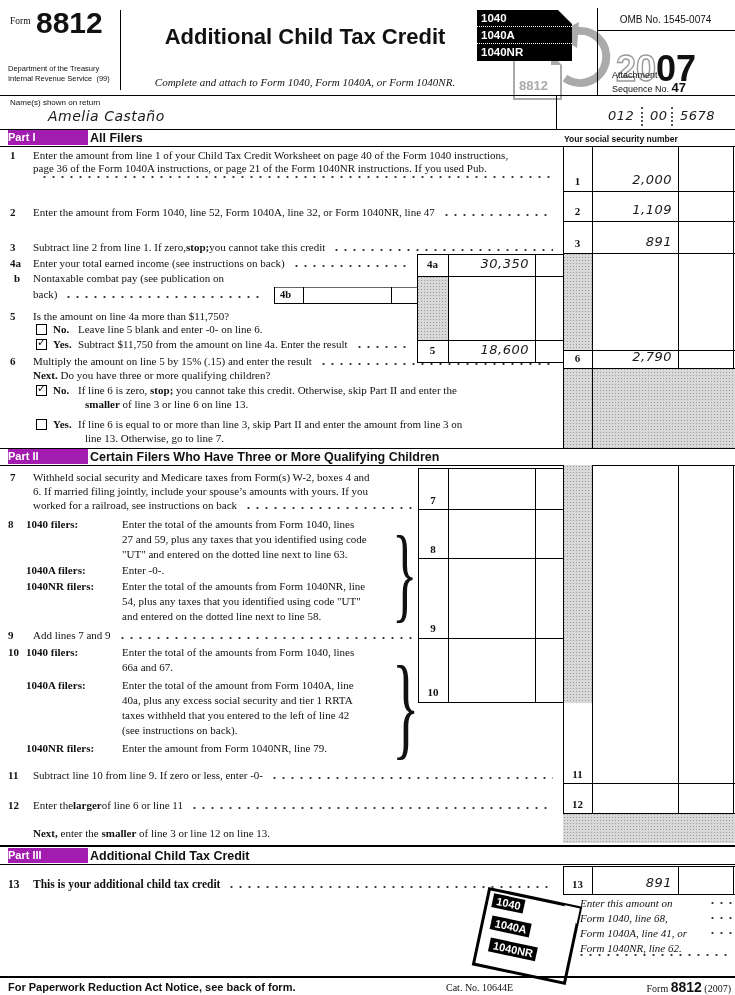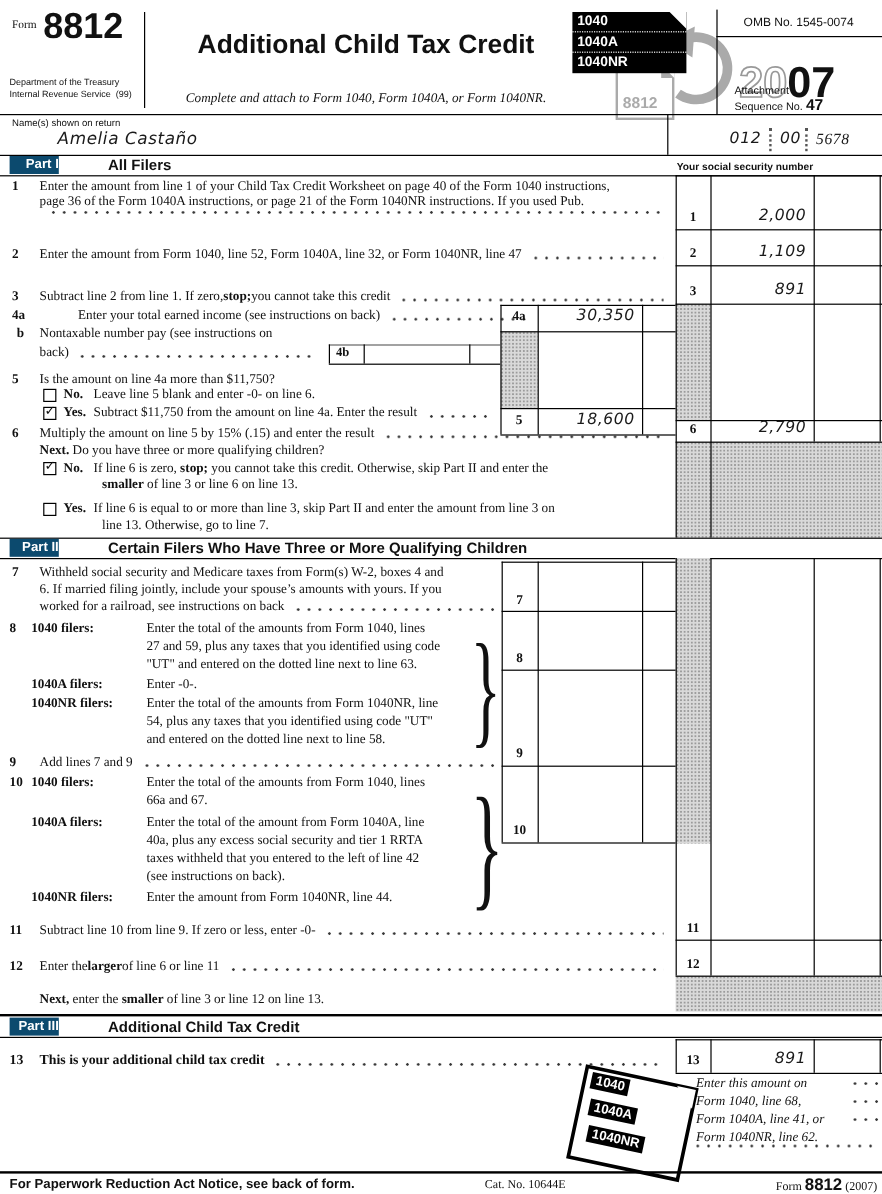--- a/index.html
+++ b/index.html
@@ -21,23 +21,23 @@
           background-image:radial-gradient(circle,#333 1px,transparent 1.2px);
           background-size:9px 4px;background-repeat:repeat-x;background-position:0 100%;}
   .sleader{position:absolute;height:4px;
           background-image:radial-gradient(circle,#333 1px,transparent 1.2px);
           background-size:9px 4px;background-repeat:repeat-x;background-position:0 100%;}
   .cb{position:absolute;width:9px;height:9px;border:1px solid #000;background:#fff;}
   .cb .mark{position:absolute;left:0px;top:-4px;font-size:11px;font-family:"DejaVu Sans",sans-serif;}
   .numcell{position:absolute;font-weight:bold;font-size:11px;text-align:center;}
   .val{position:absolute;text-align:right;}
   .bar{position:absolute;left:0;width:735px;height:16px;border-bottom:1px solid #000;}
-  .tag{position:absolute;left:8px;top:0;width:41px;height:15px;background:#0c4a6e;color:#fff;
+  .tag{position:absolute;left:8px;top:0;width:80px;height:15px;background:#a21caf;color:#fff;
        font-family:"Liberation Sans",sans-serif;font-weight:bold;font-size:11px;
-       text-align:right;line-height:15px;}
+       text-align:left;line-height:15px;}
   .bartitle{position:absolute;left:90px;top:1px;font-family:"Liberation Sans",sans-serif;
        font-weight:bold;font-size:12.5px;}
   .brace{position:absolute;font-family:"Liberation Serif",serif;color:#111;transform-origin:top left;}
   .outline20{color:#fff;-webkit-text-stroke:1.4px #999;}
   .badge{position:absolute;background:#000;}
   .badge .row{color:#fff;font-family:"Liberation Sans",sans-serif;font-weight:bold;
        font-size:11.5px;padding:1px 0 1px 4px;border-bottom:1px dotted #fff;line-height:14px;}
   .badge .row:last-child{border-bottom:none;}
   .fold{position:absolute;width:0;height:0;}
   .notetext{font-style:italic;font-size:11px;}
@@ -80,21 +80,21 @@
 
   <div class="hline" style="left:0;top:95px;width:735px;"></div>
   <div class="abs sans" style="left:10px;top:98px;font-size:8px;">Name(s) shown on return</div>
   <div class="abs hand" style="left:48px;top:108px;font-size:14px;">Amelia Castaño</div>
   <div class="vline" style="left:556px;top:95px;height:34px;"></div>
   <div class="abs sans b" style="left:564px;top:98px;font-size:8.5px;margin-top:36px;">Your social security number</div>
   <div class="abs hand" style="left:608px;top:108px;">012</div>
   <div class="abs" style="left:641px;top:107px;height:19px;border-left:2px dotted #555;"></div>
   <div class="abs hand" style="left:650px;top:108px;">00</div>
   <div class="abs" style="left:671px;top:107px;height:19px;border-left:2px dotted #555;"></div>
-  <div class="abs hand" style="left:680px;top:108px;font-family:Liberation Serif, serif;">5678</div>
+  <div class="abs hand" style="left:680px;top:108px;">5678</div>
   <div class="hline" style="left:0;top:129px;width:735px;"></div>
 
   <div class="bar" style="top:130px;">
     <div class="tag">Part I</div>
     <div class="bartitle">All Filers</div>
   </div>
 
   <div class="gray" style="left:563px;top:253px;width:29px;height:97px;"></div>
   <div class="gray" style="left:563px;top:368px;width:172px;height:80px;"></div>
   <div class="vline" style="left:563px;top:146px;height:302px;"></div>
@@ -131,27 +131,27 @@
 
   <div class="abs b" style="left:10px;top:241px;">3</div>
   <div class="tl" style="left:33px;top:241px;width:523px;">
       <span>Subtract line 2 from line 1. If zero, </span>
       <span class="b">stop;</span>
       <span> you cannot take this credit</span>
       <span class="leader"></span>
     </div>
 
   <div class="abs b" style="left:10px;top:257px;">4a</div>
-  <div class="tl" style="left:33px;top:257px;width:380px;margin-left:32px;">
+  <div class="tl" style="left:33px;top:257px;width:380px;">
       <span>Enter your total earned income (see instructions on back)</span>
       <span class="leader"></span>
     </div>
 
   <div class="abs b" style="left:14px;top:272px;">b</div>
-  <div class="abs" style="left:33px;top:272px;">Nontaxable number pay (see instructions on</div>
+  <div class="abs" style="left:33px;top:272px;">Nontaxable combat pay (see publication on</div>
   <div class="tl" style="left:33px;top:288px;width:235px;">
       <span>back)</span>
       <span class="leader"></span>
     </div>
 
   <div class="hline" style="left:274px;top:287px;width:143px;background:#666;"></div>
   <div class="hline" style="left:274px;top:303px;width:143px;"></div>
   <div class="vline" style="left:274px;top:287px;height:16px;"></div>
   <div class="vline" style="left:303px;top:287px;height:16px;"></div>
   <div class="vline" style="left:391px;top:287px;height:16px;"></div>
@@ -267,21 +267,21 @@
   <div class="abs b" style="left:8px;top:646px;">10</div>
   <div class="abs b" style="left:26px;top:646px;">1040 filers:</div>
   <div class="abs" style="left:122px;top:646px;">Enter the total of the amounts from Form 1040, lines</div>
   <div class="abs" style="left:122px;top:661px;">66a and 67.</div>
   <div class="abs b" style="left:26px;top:679px;">1040A filers:</div>
   <div class="abs" style="left:122px;top:679px;">Enter the total of the amount from Form 1040A, line</div>
   <div class="abs" style="left:122px;top:694px;">40a, plus any excess social security and tier 1 RRTA</div>
   <div class="abs" style="left:122px;top:709px;">taxes withheld that you entered to the left of line 42</div>
   <div class="abs" style="left:122px;top:724px;">(see instructions on back).</div>
   <div class="abs b" style="left:26px;top:742px;">1040NR filers:</div>
-  <div class="abs" style="left:122px;top:742px;">Enter the amount from Form 1040NR, line 44.</div>
+  <div class="abs" style="left:122px;top:742px;">Enter the amount from Form 1040NR, line 79.</div>
   <div class="brace" style="left:392px;top:640px;font-size:104px;transform:scale(0.55,1.1);">}</div>
 
   <div class="abs b" style="left:8px;top:769px;">11</div>
   <div class="tl" style="left:33px;top:769px;width:523px;">
       <span>Subtract line 10 from line 9. If zero or less, enter -0-</span>
       <span class="leader"></span>
     </div>
 
   <div class="abs b" style="left:8px;top:799px;">12</div>
   <div class="tl" style="left:33px;top:799px;width:523px;">
@@ -325,16 +325,16 @@
 
   <div class="abs" style="left:479px;top:896px;width:90px;height:74px;background:#fff;border:3px solid #000;transform:rotate(12deg);">
     <div class="fold" style="position:absolute;right:-1px;top:-1px;border-left:16px solid transparent;border-top:16px solid #fff;"></div>
     <div class="abs sans b" style="left:4px;top:2px;background:#000;color:#fff;font-size:11px;padding:1px 4px;">1040</div>
     <div class="abs sans b" style="left:7px;top:24px;background:#000;color:#fff;font-size:11px;padding:1px 4px;">1040A</div>
     <div class="abs sans b" style="left:10px;top:46px;background:#000;color:#fff;font-size:11px;padding:1px 4px;">1040NR</div>
   </div>
 
   <div class="hline" style="left:0;top:976px;width:735px;height:2px;"></div>
   <div class="abs sans b" style="left:8px;top:981px;font-size:11px;">For Paperwork Reduction Act Notice, see back of form.</div>
-  <div class="abs" style="left:404px;top:982px;font-size:10px;">Cat. No. 10644E</div>
+  <div class="abs" style="left:446px;top:982px;font-size:10px;">Cat. No. 10644E</div>
   <div class="abs" style="right:4px;top:979px;font-size:10px;"><span>Form</span> <span class="sans b" style="font-size:14px;">8812</span> <span>(2007)</span></div>
 
 </div>
 
 </body></html>

